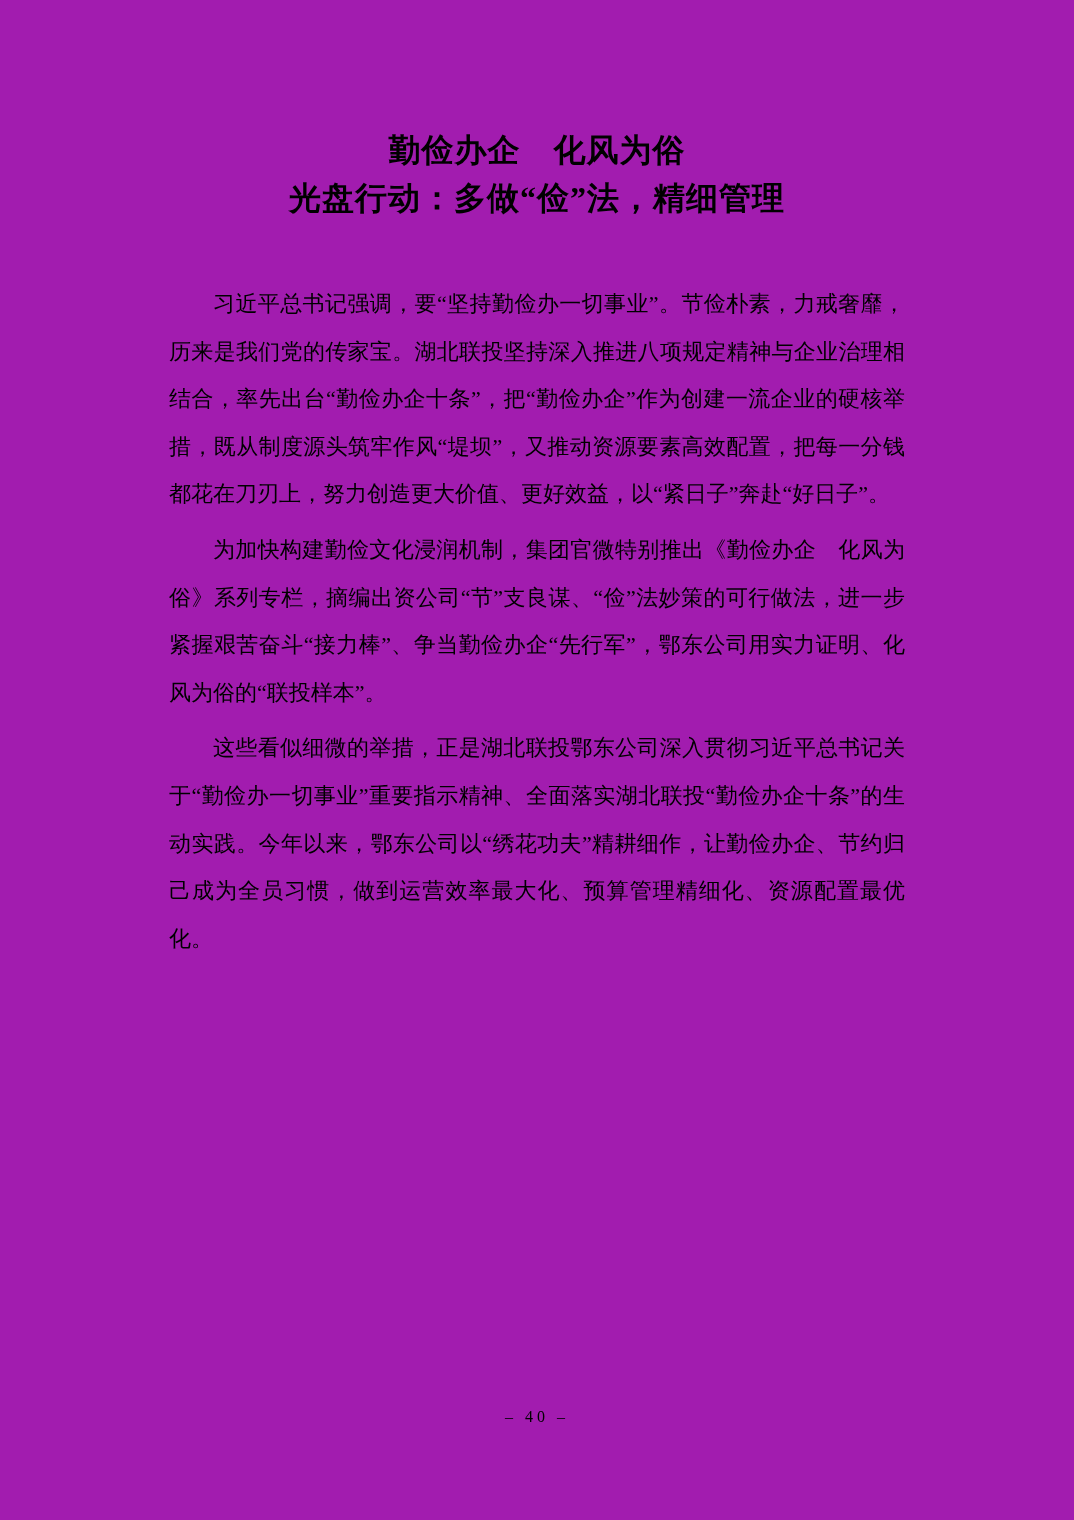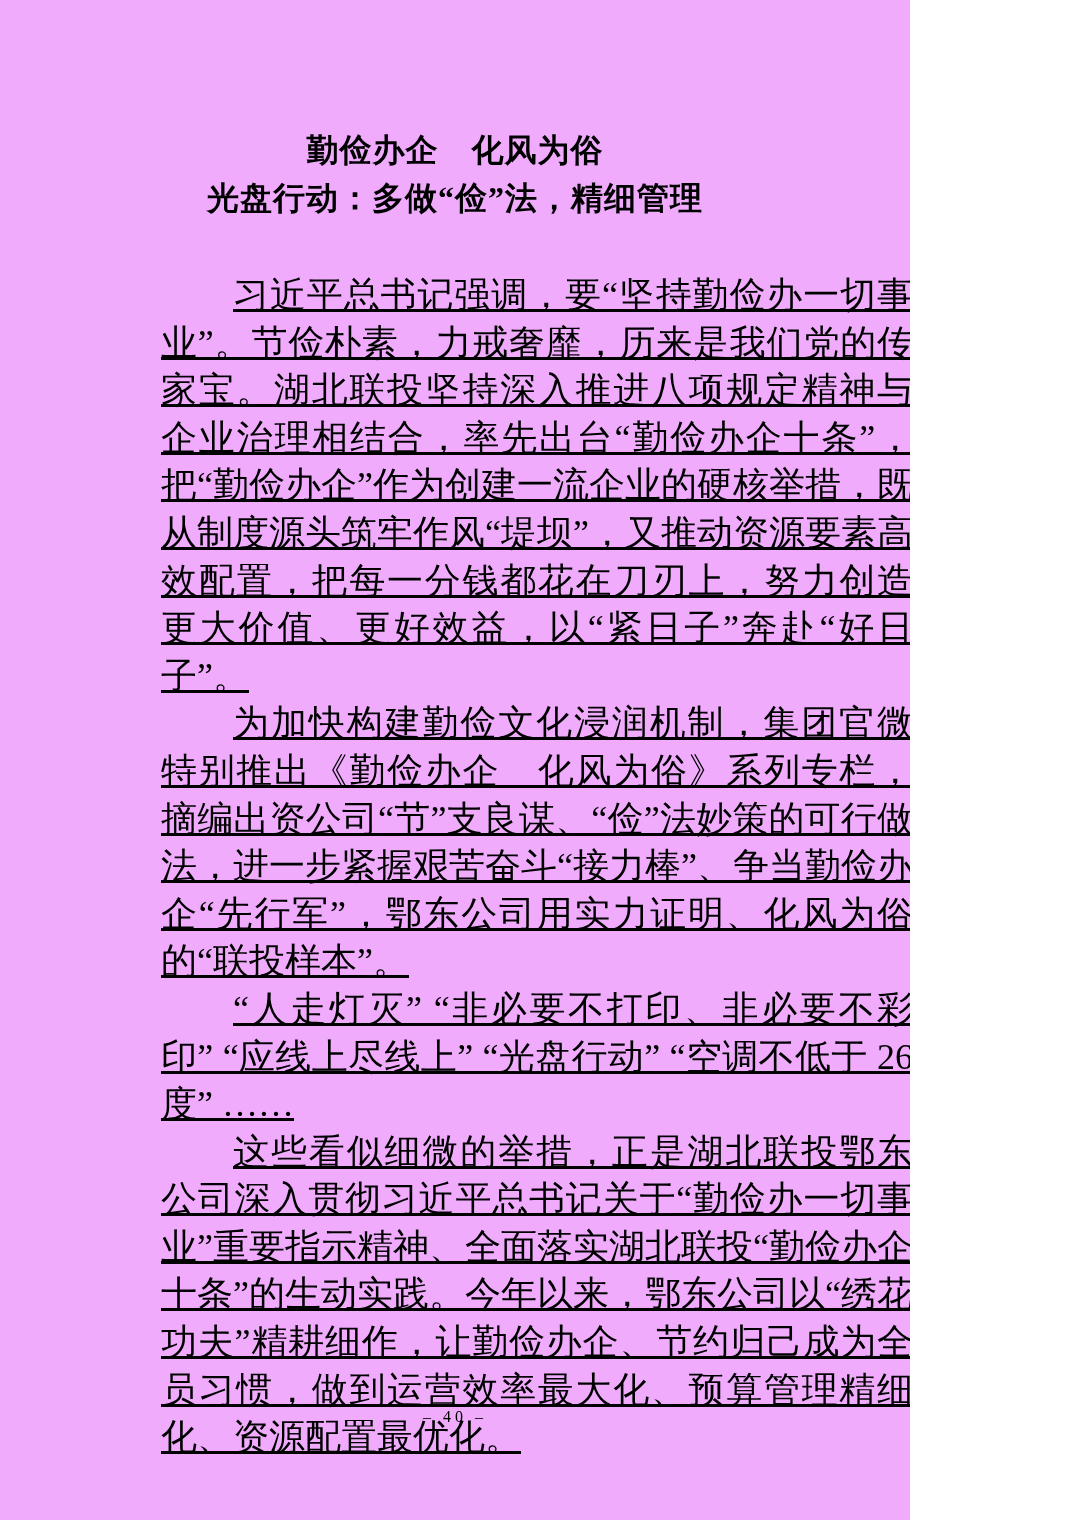--- a/index.html
+++ b/index.html
@@ -2,23 +2,23 @@
 <html><head>
 <meta charset="utf-8">
 <style>
   html, body {
     margin: 0;
     padding: 0;
     background: #ffffff;
   }
   .page {
     position: relative;
-    width: 910px;
+    width: 1074px;
     height: 1520px;
-    background: #f0abfc;
+    background: #a21caf;
     color: #000000;
     font-family: "Liberation Serif", "DejaVu Serif", serif;
     overflow: hidden;
   }
   .title-block {
     position: absolute;
     top: 126px;
     left: 0;
     width: 100%;
     text-align: center;
@@ -27,27 +27,26 @@
     line-height: 48px;
     letter-spacing: 1px;
   }
   .body-block {
     position: absolute;
     top: 272px;
     left: 161px;
     width: 752px;
   }
   .body-block p {
-    margin: 0;
-    font-size: 36px;
+    margin: 8px;
+    font-size: 22px;
     line-height: 47.6px;
     text-align: justify;
     text-indent: 2em;
     word-break: break-all;
-    text-decoration: underline;
   }
   .footer {
     position: absolute;
     top: 1408px;
     left: 0;
     width: 100%;
     text-align: center;
     font-size: 16px;
     letter-spacing: 4px;
   }
@@ -58,19 +57,18 @@
 <div class="page">
 
   <div class="title-block">
     <div>勤俭办企　化风为俗</div>
     <div>光盘行动：多做“俭”法，精细管理</div>
   </div>
 
   <div class="body-block">
     <p>习近平总书记强调，要“坚持勤俭办一切事业”。节俭朴素，力戒奢靡，历来是我们党的传家宝。湖北联投坚持深入推进八项规定精神与企业治理相结合，率先出台“勤俭办企十条”，把“勤俭办企”作为创建一流企业的硬核举措，既从制度源头筑牢作风“堤坝”，又推动资源要素高效配置，把每一分钱都花在刀刃上，努力创造更大价值、更好效益，以“紧日子”奔赴“好日子”。</p>
     <p>为加快构建勤俭文化浸润机制，集团官微特别推出《勤俭办企　化风为俗》系列专栏，摘编出资公司“节”支良谋、“俭”法妙策的可行做法，进一步紧握艰苦奋斗“接力棒”、争当勤俭办企“先行军”，鄂东公司用实力证明、化风为俗的“联投样本”。</p>
-    <p>“人走灯灭” “非必要不打印、非必要不彩印” “应线上尽线上” “光盘行动” “空调不低于 26 度” ……</p>
     <p>这些看似细微的举措，正是湖北联投鄂东公司深入贯彻习近平总书记关于“勤俭办一切事业”重要指示精神、全面落实湖北联投“勤俭办企十条”的生动实践。今年以来，鄂东公司以“绣花功夫”精耕细作，让勤俭办企、节约归己成为全员习惯，做到运营效率最大化、预算管理精细化、资源配置最优化。</p>
   </div>
 
   <div class="footer">– 40 –</div>
 
 </div>
 
 </body></html>

